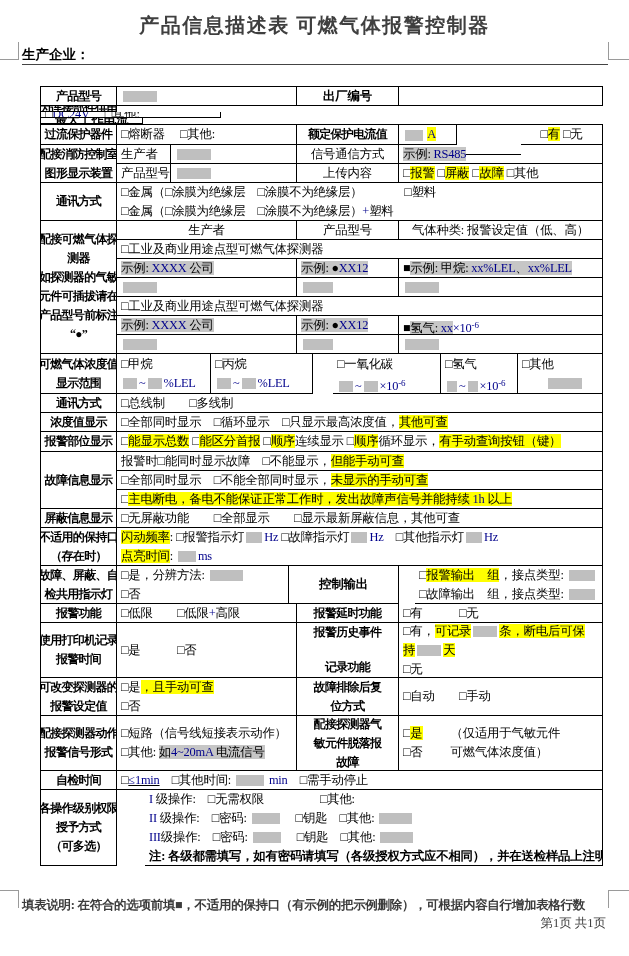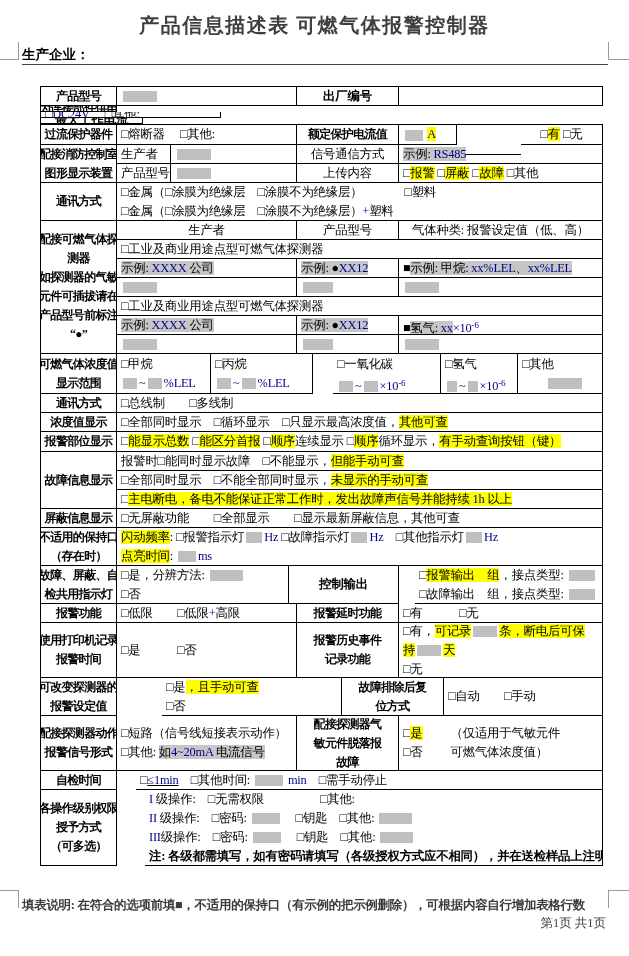--- a/index.html
+++ b/index.html
@@ -349,36 +349,36 @@
       </div>
     </div>
     <div class="row" style="height: 55px;">
       <div class="cell bd ctr lab" style="width: 76px;">
         <div class="line"><span class="seg">使用打印机记录</span></div>
         <div class="line"><span class="seg">报警时间</span></div>
       </div>
       <div class="cell" style="width: 180px;">
         <div class="line"><span class="seg"><span class="cb">□</span>是　　　<span class="cb">□</span>否</span></div>
       </div>
-      <div class="cell bd ctr lab" style="width: 102px;">
+      <div class="cell bd ctr lab" style="width: 102px; justify-content: space-between;">
         <div class="line"><span class="seg">报警历史事件</span></div>
         <div class="line"><span class="seg">记录功能</span></div>
       </div>
       <div class="cell" style="flex: 1 1 0%;">
         <div class="line"><span class="seg"><span class="cb">□</span>有，</span><span class="seg hl">可记录</span><span class="blank" style="width: 24px;"></span><span class="seg hl">条，断电后可保</span></div>
         <div class="line"><span class="seg hl">持</span><span class="blank" style="width: 24px;"></span><span class="seg hl">天</span></div>
         <div class="line"><span class="seg"><span class="cb">□</span>无</span></div>
       </div>
     </div>
     <div class="row" style="height: 38px;">
       <div class="cell bd ctr lab" style="width: 76px;">
         <div class="line"><span class="seg">可改变探测器的</span></div>
         <div class="line"><span class="seg">报警设定值</span></div>
       </div>
-      <div class="cell" style="width: 180px; margin-left: 45px;">
+      <div class="cell" style="width: 180px;">
         <div class="line"><span class="seg"><span class="cb">□</span>是</span><span class="seg hl">，且手动可查</span></div>
         <div class="line"><span class="seg"><span class="cb">□</span>否</span></div>
       </div>
       <div class="cell bd ctr lab" style="width: 102px;">
         <div class="line"><span class="seg">故障排除后复</span></div>
         <div class="line"><span class="seg">位方式</span></div>
       </div>
       <div class="cell" style="flex: 1 1 0%;">
         <div class="line"><span class="seg"><span class="cb">□</span>自动　　<span class="cb">□</span>手动</span></div>
       </div>
@@ -395,21 +395,21 @@
       <div class="cell bd ctr lab" style="width: 102px;">
         <div class="line"><span class="seg">配接探测器气</span></div>
         <div class="line"><span class="seg">敏元件脱落报</span></div>
         <div class="line"><span class="seg">故障</span></div>
       </div>
       <div class="cell" style="flex: 1 1 0%;">
         <div class="line"><span class="seg"><span class="cb">□</span></span><span class="seg hl">是</span><span class="sp" style="width: 28px;"></span><span class="seg">（仅适用于气敏元件</span></div>
         <div class="line"><span class="seg"><span class="cb">□</span>否</span><span class="sp" style="width: 28px;"></span><span class="seg">可燃气体浓度值）</span></div>
       </div>
     </div>
-    <div class="row" style="height: 19px; gap: 19px;">
+    <div class="row" style="height: 19px;">
       <div class="cell bd ctr lab" style="width: 76px;">
         <div class="line"><span class="seg">自检时间</span></div>
       </div>
       <div class="cell" style="flex: 1 1 0%;">
         <div class="line"><span class="seg"><span class="cb">□</span></span><span class="seg ul"><span class="lat">≤1min</span></span><span class="seg">　<span class="cb">□</span>其他时间: </span><span class="blank" style="width: 28px;"></span><span class="seg"> <span class="lat">min</span>　<span class="cb">□</span>需手动停止</span></div>
       </div>
     </div>
     <div class="row" style="height: 76px;">
       <div class="cell bd ctr lab" style="width: 76px;">
         <div class="line"><span class="seg">各操作级别权限</span></div>

